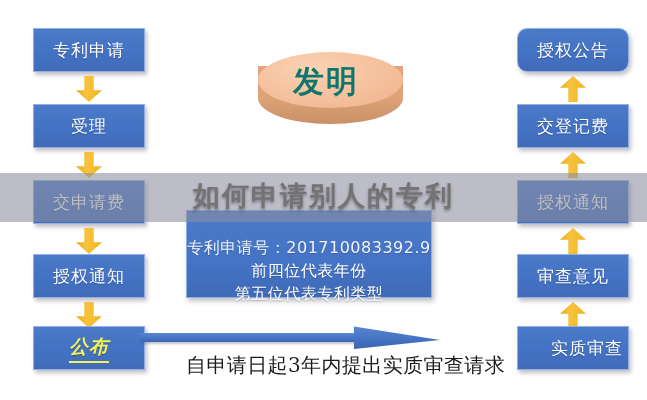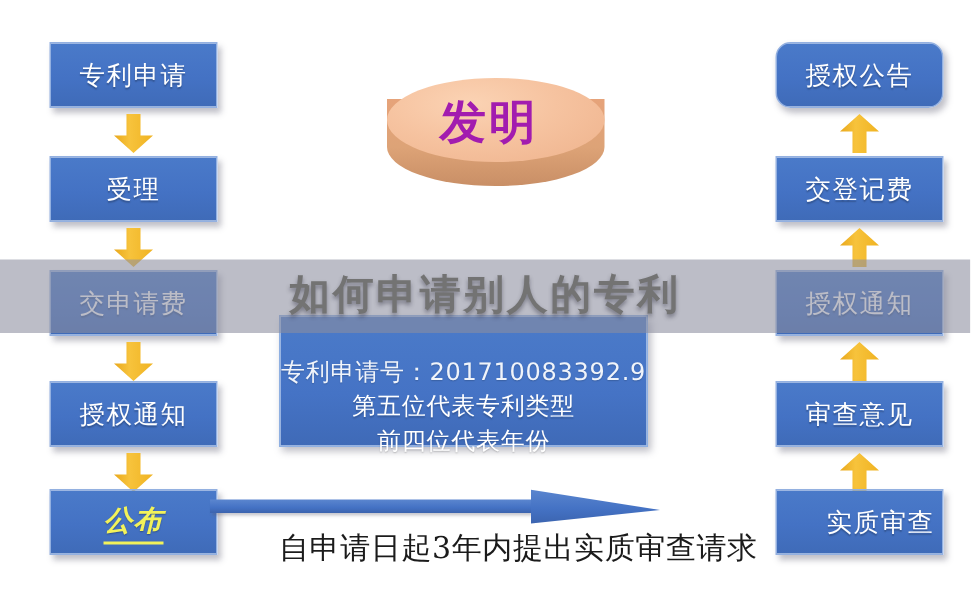--- a/index.html
+++ b/index.html
@@ -47,21 +47,21 @@
     background:linear-gradient(180deg,#e6a37a 0%,#dda377 55%,#c98f66 100%);
     border-radius:0 0 72px 72px/0 0 26px 26px;
   }
   #cyl .top{
     position:absolute;left:0;top:0;width:145px;height:56px;border-radius:50%;
     background:radial-gradient(ellipse at 38% 30%,#fbd3b4 0%,#f6c3a0 45%,#eeb28c 100%);
   }
   #cyl .cap-label{
     position:absolute;left:0;top:4px;width:136px;height:52px;
     display:flex;align-items:center;justify-content:center;
-    font-size:31px;font-weight:bold;color:#a21caf;
+    font-size:31px;font-weight:bold;color:#0f766e;
     font-family:"DejaVu Sans","Liberation Sans",sans-serif;
     letter-spacing:2px;
     text-align:center;
   }
 
   
   #infobox{
     position:absolute;left:186px;top:210px;width:246px;height:88px;
     background:linear-gradient(180deg,#4b7bc9 0%,#4573c5 60%,#3f6ab7 100%);
     border:1px solid #8fb0e2;
@@ -175,22 +175,22 @@
   </div>
 
   <div id="cyl">
     <div class="body"></div>
     <div class="top"></div>
     <div class="cap-label">发明</div>
   </div>
 
   <div id="infobox">
     <div class="ln first">专利申请号：201710083392.9</div>
+    <div class="ln">前四位代表年份</div>
     <div class="ln">第五位代表专利类型</div>
-    <div class="ln">前四位代表年份</div>
   </div>
 
   <div id="barrow">
     <div class="shaft"></div>
     <div class="head"></div>
   </div>
   <div id="bcaption">自申请日起3年内提出实质审查请求</div>
 
   <div id="band"></div>
   <div id="title">如何申请别人的专利</div>

